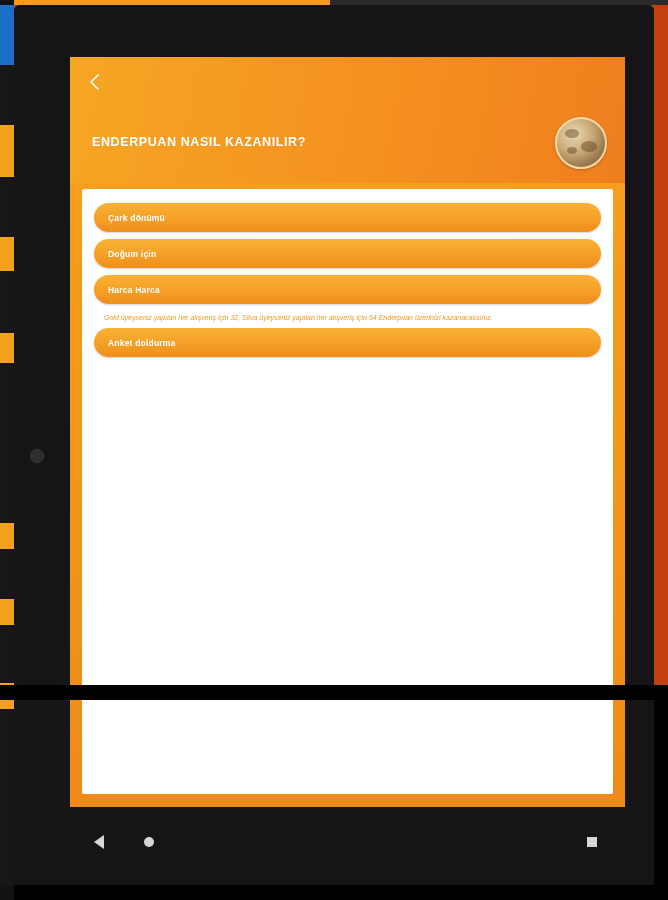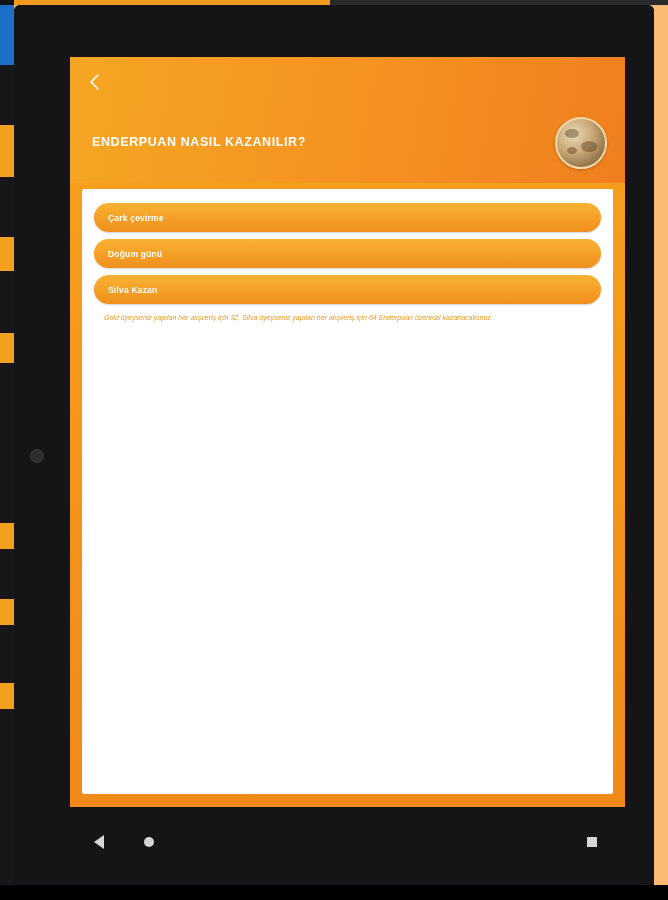--- a/index.html
+++ b/index.html
@@ -10,22 +10,22 @@
   body {
     width: 668px;
     height: 900px;
     overflow: hidden;
     font-family: "Liberation Sans", sans-serif;
   }
 
   #screen {
     position: relative;
     width: 668px;
-    height: 900px;
-    background: #fdba74;
+    height: 700px;
+    background: #c2410c;
   }
 
   
   .edge-strip {
     position: absolute;
     left: 0;
     top: 0;
     width: 14px;
     height: 900px;
     background: #121214;
@@ -290,34 +290,37 @@
           <div class="blob" style="left:8px;top:10px;width:14px;height:9px;"></div>
           <div class="blob" style="left:24px;top:22px;width:16px;height:11px;"></div>
           <div class="blob" style="left:10px;top:28px;width:10px;height:7px;"></div>
         </div>
       </div>
 
       <div class="content-card">
         <div class="list">
 
           <div class="list-item">
-            <span class="list-item-label">Çark çevirme</span>
+            <span class="list-item-label">Çark dönümü</span>
           </div>
 
 
           <div class="list-item">
-            <span class="list-item-label">Doğum günü</span>
+            <span class="list-item-label">Doğum için</span>
           </div>
 
 
           <div class="list-item">
-            <span class="list-item-label">Silva Kazan</span>
+            <span class="list-item-label">Harca Harca</span>
           </div>
           <div class="item-detail">Gold üyeyseniz yapılan her alışveriş için 32, Silva üyeyseniz yapılan her alışveriş için 64 Enderpuan üzerinizi kazanacaksınız.</div>
 
+          <div class="list-item">
+            <span class="list-item-label">Anket doldurma</span>
+          </div>
 
         </div>
       </div>
 
     </div>
 
     <div class="nav-bar">
       <div class="nav-inner">
         <div class="nav-btn nav-back">
           <span class="tri-left"></span>

